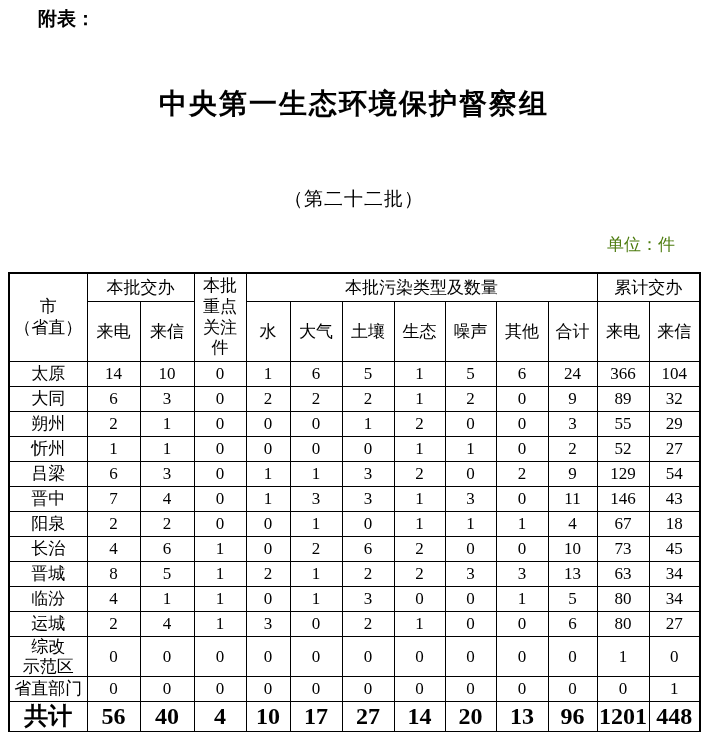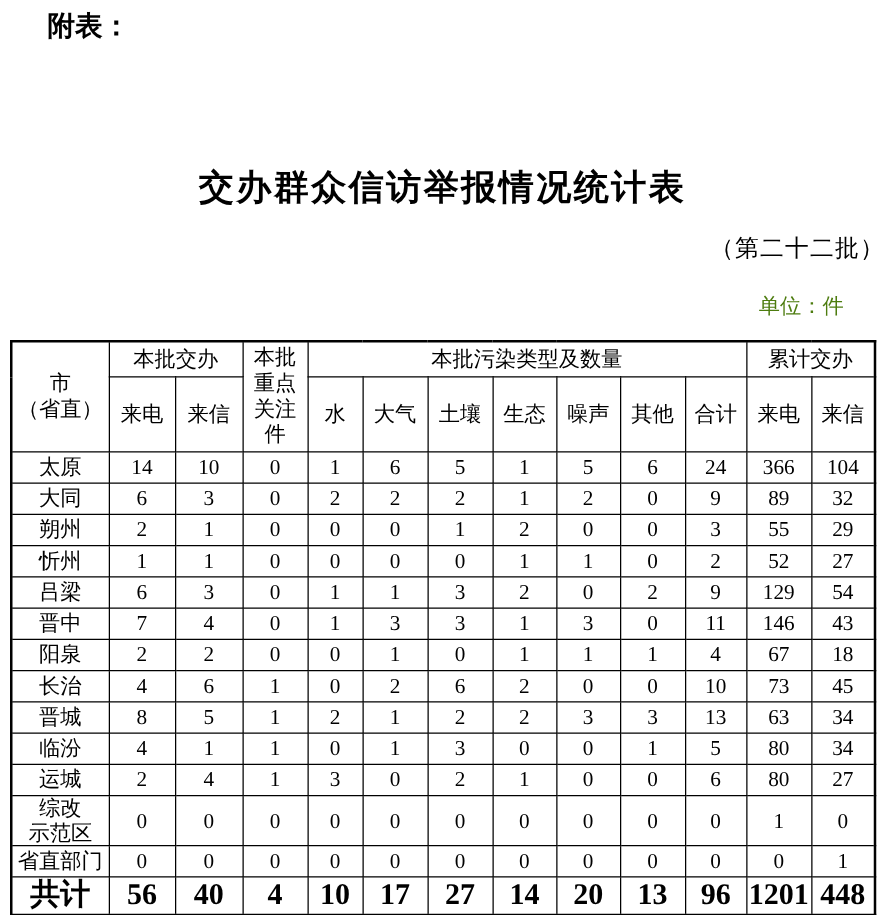--- a/index.html
+++ b/index.html
@@ -2,31 +2,31 @@
 <html><head>
 <meta charset="utf-8">
 <style>
   html,body { margin:0; padding:0; background:#ffffff; }
   .page {
     position:relative; width:708px; height:732px; background:#ffffff;
     color:#000; font-family:"Liberation Serif", serif; overflow:hidden;
   }
   .appendix {
     position:absolute; left:38px; top:6px;
-    font-family:"DejaVu Sans", sans-serif; font-weight:bold; font-size:22px;
+    font-family:"DejaVu Sans", sans-serif; font-weight:bold; font-size:19px;
   }
   .title {
     position:absolute; left:0; right:0; top:80px; margin:0;
     text-align:center; font-size:28px; font-weight:bold;
     line-height:47px; letter-spacing:2px;
     font-family:"Liberation Serif", serif;
   }
   .batch {
     position:absolute; left:0; right:0; top:186px;
-    text-align:right; font-size:19px; letter-spacing:1px;
+    text-align:center; font-size:19px; letter-spacing:1px;
   }
   .unit {
     position:absolute; right:33px; top:233px; font-size:17px; color:#4d7c0f;
   }
   table.stats {
     position:absolute; left:8px; top:272px; width:691px;
     border-collapse:collapse; table-layout:fixed;
     border:2px solid #000;
   }
   table.stats td {
@@ -42,21 +42,21 @@
   tr.total { height:28px; }
   tr.total td { font-weight:bold; font-size:24px; }
 </style>
 </head>
 <body>
 
 <div class="page">
 
   <div class="appendix">附表：</div>
 
-  <h1 class="title"><br><span>交办群众信访举报情况统计表</span></h1>
+  <h1 class="title"><span>中央第一生态环境保护督察组</span><br></h1>
 
   <div class="batch">（第二十二批）</div>
 
   <div class="unit">单位：件</div>
 
   <table class="stats">
     <colgroup>
       <col style="width:78px">
         <col style="width:53px">
         <col style="width:54px">

